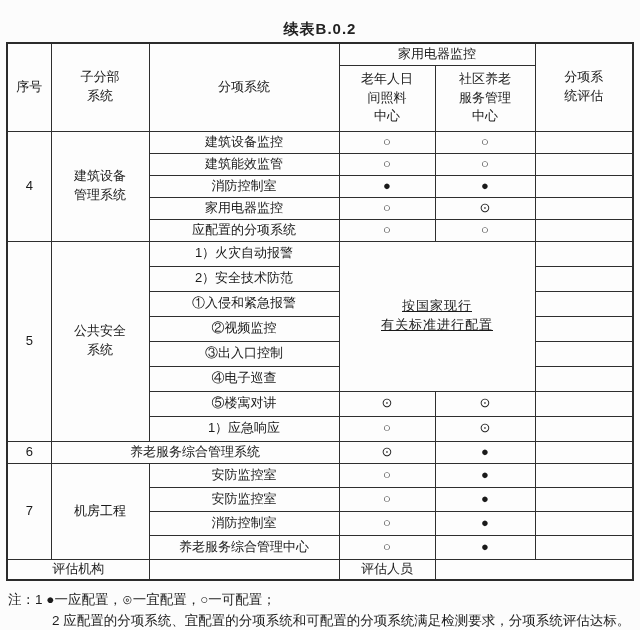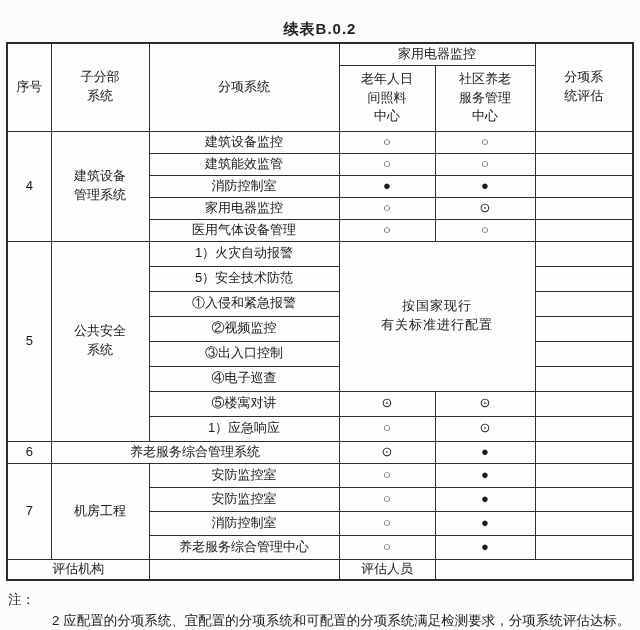--- a/index.html
+++ b/index.html
@@ -41,21 +41,21 @@
   .lbl{text-align:left;padding-left:8px;}
   .sym{font-size:15px;}
   tr.hr1{height:22px;}
   tr.hr2{height:66px;}
   tr.r-s4{height:22px;}
   tr.r-s5{height:25px;}
   tr.r-s6{height:22px;}
   tr.r-s7{height:24px;}
   tr.r-foot{height:21px;}
   .sec-top td{border-top-width:2px;}
-  .merged-note{font-size:13.5px;letter-spacing:1px;}
+  .merged-note{font-size:13.5px;letter-spacing:1px;text-decoration:underline;}
   .notes{
     margin:9px 6px 0 8px;
     width:614px;
     font-size:13.5px;
     line-height:1.55;
     color:#1c1c1c;
   }
   .note-first{display:flex;}
   .note-prefix{flex:0 0 auto;}
   .note-2{
@@ -122,37 +122,37 @@
       <td class="sym">●</td>
       <td></td>
     </tr>
     <tr class="r-s4">
       <td class="lbl">家用电器监控</td>
       <td class="sym">○</td>
       <td class="sym">⊙</td>
       <td></td>
     </tr>
     <tr class="r-s4">
-      <td class="lbl">医用气体设备管理</td>
+      <td class="lbl">应配置的分项系统</td>
       <td class="sym">○</td>
       <td class="sym">○</td>
       <td></td>
     </tr>
 
     <tr class="r-s5 sec-top">
       <td rowspan="8">5</td>
       <td rowspan="8" class="ml">公共安全
 系统</td>
       <td class="lbl">1）火灾自动报警</td>
       <td rowspan="6" colspan="2" class="ml merged-note">按国家现行
 有关标准进行配置</td>
       <td></td>
     </tr>
     <tr class="r-s5">
-      <td class="lbl">5）安全技术防范</td>
+      <td class="lbl">2）安全技术防范</td>
       <td></td>
     </tr>
     <tr class="r-s5">
       <td class="lbl">①入侵和紧急报警</td>
       <td></td>
     </tr>
     <tr class="r-s5">
       <td class="lbl">②视频监控</td>
       <td></td>
     </tr>
@@ -217,17 +217,18 @@
       <td></td>
       <td>评估人员</td>
       <td colspan="2"></td>
     </tr>
   </tbody>
     </table>
 
   <div class="notes">
     <div class="note-first">
       <span class="note-prefix">注：</span>
+      <span>1 ●一应配置，⊙一宜配置，○一可配置；</span>
     </div>
     <div class="note-2">2 应配置的分项系统、宜配置的分项系统和可配置的分项系统满足检测要求，分项系统评估达标。</div>
   </div>
 
 </div>
 
 </body></html>

